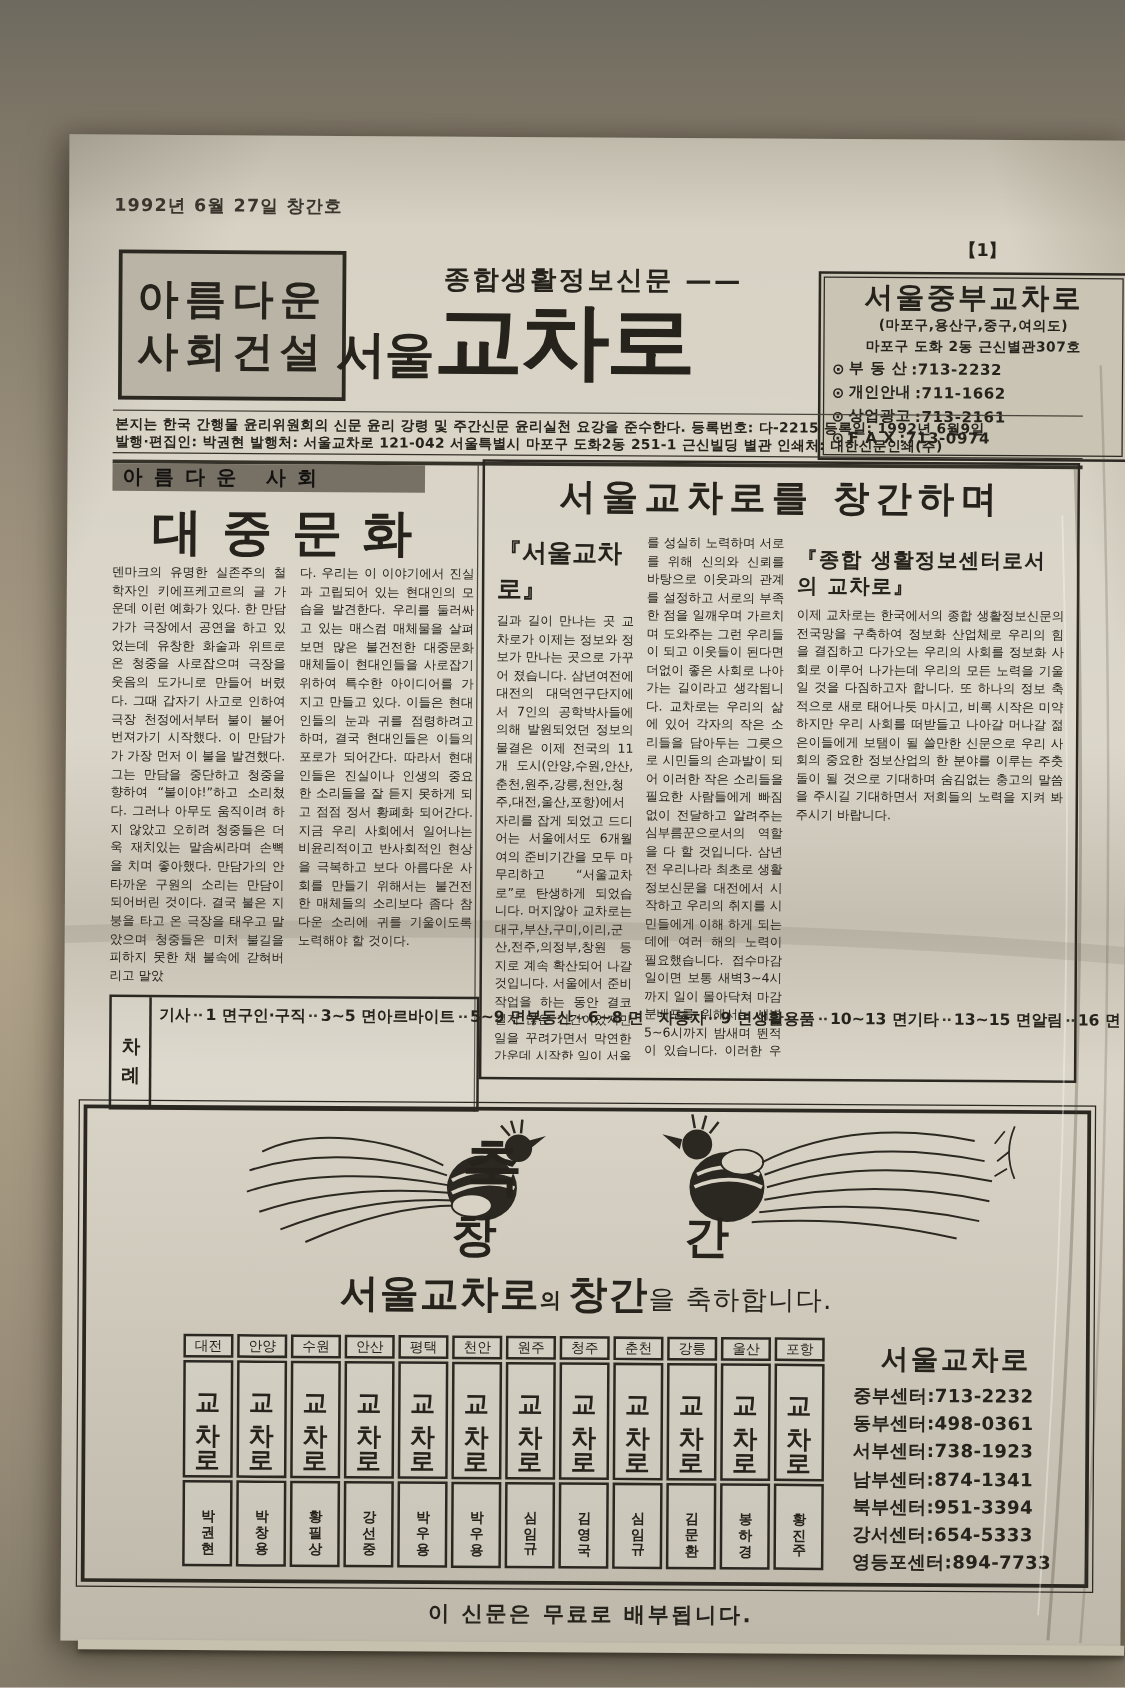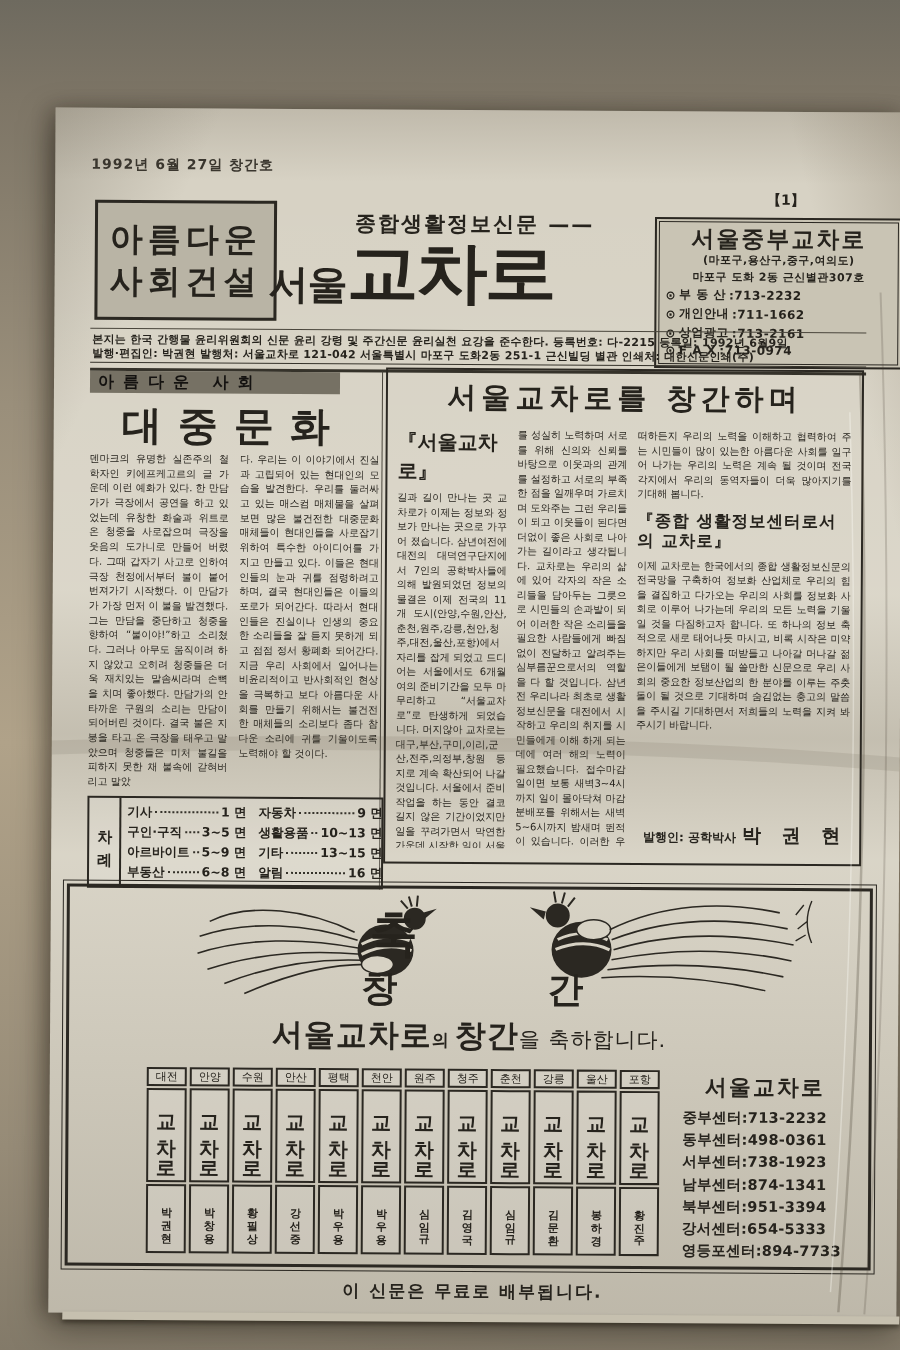--- a/index.html
+++ b/index.html
@@ -48,21 +48,21 @@
   .section-banner{left:36px;top:263px;width:242px;height:22px;background:#767164;color:#141210;
     font-size:16px;font-weight:900;letter-spacing:9px;padding-left:8px;line-height:22px;}
   .left-headline{left:36px;top:290px;width:288px;text-align:center;font-size:40px;font-weight:900;letter-spacing:16px;}
   .left-cols{left:36px;top:344px;width:290px;height:338px;display:flex;gap:11px;}
   .ncol{flex:1;font-size:10px;line-height:1.47;text-align:justify;overflow:hidden;}
   .vert-divider{left:328px;top:262px;width:0;height:518px;border-left:1px solid #4a463c;}
   
   .toc-box{left:36px;top:688px;width:292px;height:88px;border:2px solid #2b2822;display:flex;background:rgba(255,255,252,0.12);}
   .toc-label{width:30px;border-right:2px solid #2b2822;display:flex;align-items:center;justify-content:center;
     writing-mode:vertical-rl;text-orientation:upright;font-size:15px;font-weight:900;letter-spacing:8px;}
-  .toc-col{flex:1;padding:5px 6px;display:flex;flex-direction:column;justify-content:space-between;}
+  .toc-col{flex:1;padding:5px 6px;display:flex;flex-direction:row;justify-content:space-between;}
   .toc-row{display:flex;align-items:baseline;font-size:12.5px;font-weight:bold;line-height:18px;white-space:nowrap;}
   .toc-dots{flex:1;margin:0 3px;border-bottom:2px dotted #35322a;transform:translateY(-3px);min-width:6px;}
   
   .right-box{left:332px;top:258px;width:478px;height:496px;border:2px solid #2b2822;padding:6px 10px;box-sizing:border-box;}
   .right-headline{text-align:center;font-size:29px;font-weight:900;letter-spacing:5px;margin:2px 0 10px 0;}
   .right-cols{display:grid;grid-template-columns:110px 110px 1fr;gap:10px;height:420px;overflow:hidden;}
   .rcol{font-size:10px;line-height:1.45;text-align:justify;overflow:hidden;display:flex;flex-direction:column;}
   .subhead{font-weight:900;text-align:center;}
   .sh1{font-size:20px;margin:0 0 5px 0;text-align:left;}
   .sh3{font-size:16.5px;line-height:1.25;margin:9px 0 7px 0;text-align:left;letter-spacing:1px;}
@@ -207,26 +207,22 @@
     <div class="right-cols">
       <div class="rcol">
         <div class="subhead sh1">『서울교차로』</div>
         <div>길과 길이 만나는 곳 교차로가 이제는 정보와 정보가 만나는 곳으로 가꾸어 졌습니다. 삼년여전에 대전의 대덕연구단지에서 7인의 공학박사들에 의해 발원되었던 정보의 물결은 이제 전국의 11개 도시(안양,수원,안산,춘천,원주,강릉,천안,청주,대전,울산,포항)에서 자리를 잡게 되었고 드디어는 서울에서도 6개월여의 준비기간을 모두 마무리하고 “서울교차로”로 탄생하게 되었습니다. 머지않아 교차로는 대구,부산,구미,이리,군산,전주,의정부,창원 등지로 계속 확산되어 나갈 것입니다.  서울에서 준비작업을 하는 동안 결코 길지 않은 기간이었지만 일을 꾸려가면서 막연한 가운데 시작한 일이 서울 시민들에게 얼마만큼이나 공감을 얻으며 협조를 구할 수 있을지 궁금한 가운데서 다만 젊음을 믿고 열심히 노력하기로 하였습니다.</div>
 
       </div>
       <div class="rcol">
         <div>를 성실히 노력하며 서로를 위해 신의와 신뢰를 바탕으로 이웃과의 관계를 설정하고 서로의 부족한 점을 일깨우며 가르치며 도와주는 그런 우리들이 되고 이웃들이 된다면 더없이 좋은 사회로 나아가는 길이라고 생각됩니다.  교차로는 우리의 삶에 있어 각자의 작은 소리들을 담아두는 그릇으로 시민들의 손과발이 되어 이러한 작은 소리들을 필요한 사람들에게 빠짐없이 전달하고 알려주는 심부름꾼으로서의 역할을 다 할 것입니다.  삼년전 우리나라 최초로 생활정보신문을 대전에서 시작하고 우리의 취지를 시민들에게 이해 하게 되는데에 여러 해의 노력이 필요했습니다. 접수마감일이면 보통 새벽3~4시까지 일이 몰아닥쳐 마감 분배포를 위해서는 새벽5~6시까지 밤새며 뛴적이 있습니다.  이러한 우리들의 노력이 시민들에게 알려져 삼년이 지난 지금은 상당한 호응을 받고 있는 상황이고 이제 이러한 일이 대단한 사업으로 인식되어져 전국각지에서 생활정보신문을 운영하겠다고 우리의 사무실을 노크한 분이 줄잡아 300명을 넘은 듯합니다. 어</div>
       </div>
       <div class="rcol">
-        <div>떠하든지 우리의 노력을 이해하고 협력하여 주는 시민들이 많이 있는한 아름다운 사회를 일구어 나가는 우리의 노력은 계속 될 것이며 전국 각지에서 우리의 동역자들이 더욱 많아지기를 기대해 봅니다.</div>
         <div class="subhead sh3">『종합 생활정보센터로서의 교차로』</div>
         <div>이제 교차로는 한국에서의 종합 생활정보신문의 전국망을 구축하여 정보화 산업체로 우리의 힘을 결집하고 다가오는 우리의 사회를 정보화 사회로 이루어 나가는데 우리의 모든 노력을 기울일 것을 다짐하고자 합니다.  또 하나의 정보 축적으로 새로 태어나듯 마시고, 비록 시작은 미약하지만 우리 사회를 떠받들고 나아갈 머나갈 젊은이들에게 보탬이 될 쓸만한 신문으로 우리 사회의 중요한 정보산업의 한 분야를 이루는 주춧돌이 될 것으로 기대하며 숨김없는 충고의 말씀을 주시길 기대하면서 저희들의 노력을 지켜 봐 주시기 바랍니다.</div>
-        <div class="pub-row">
-          <span class="pub-label">발행인: 공학박사</span><span class="pub-name">박 권 현</span>
-        </div>
       </div>
     </div>
   </div>
 
   <div class="block ad-box">
     <div class="ad-inner">
 
       <svg class="deco" style="left:120px;top:4px;" width="250" height="112" viewBox="0 0 250 112">
         <g stroke="#2b2822" fill="none" stroke-width="1.6">
           <path d="M20 30 C60 10, 120 18, 165 40"></path>

